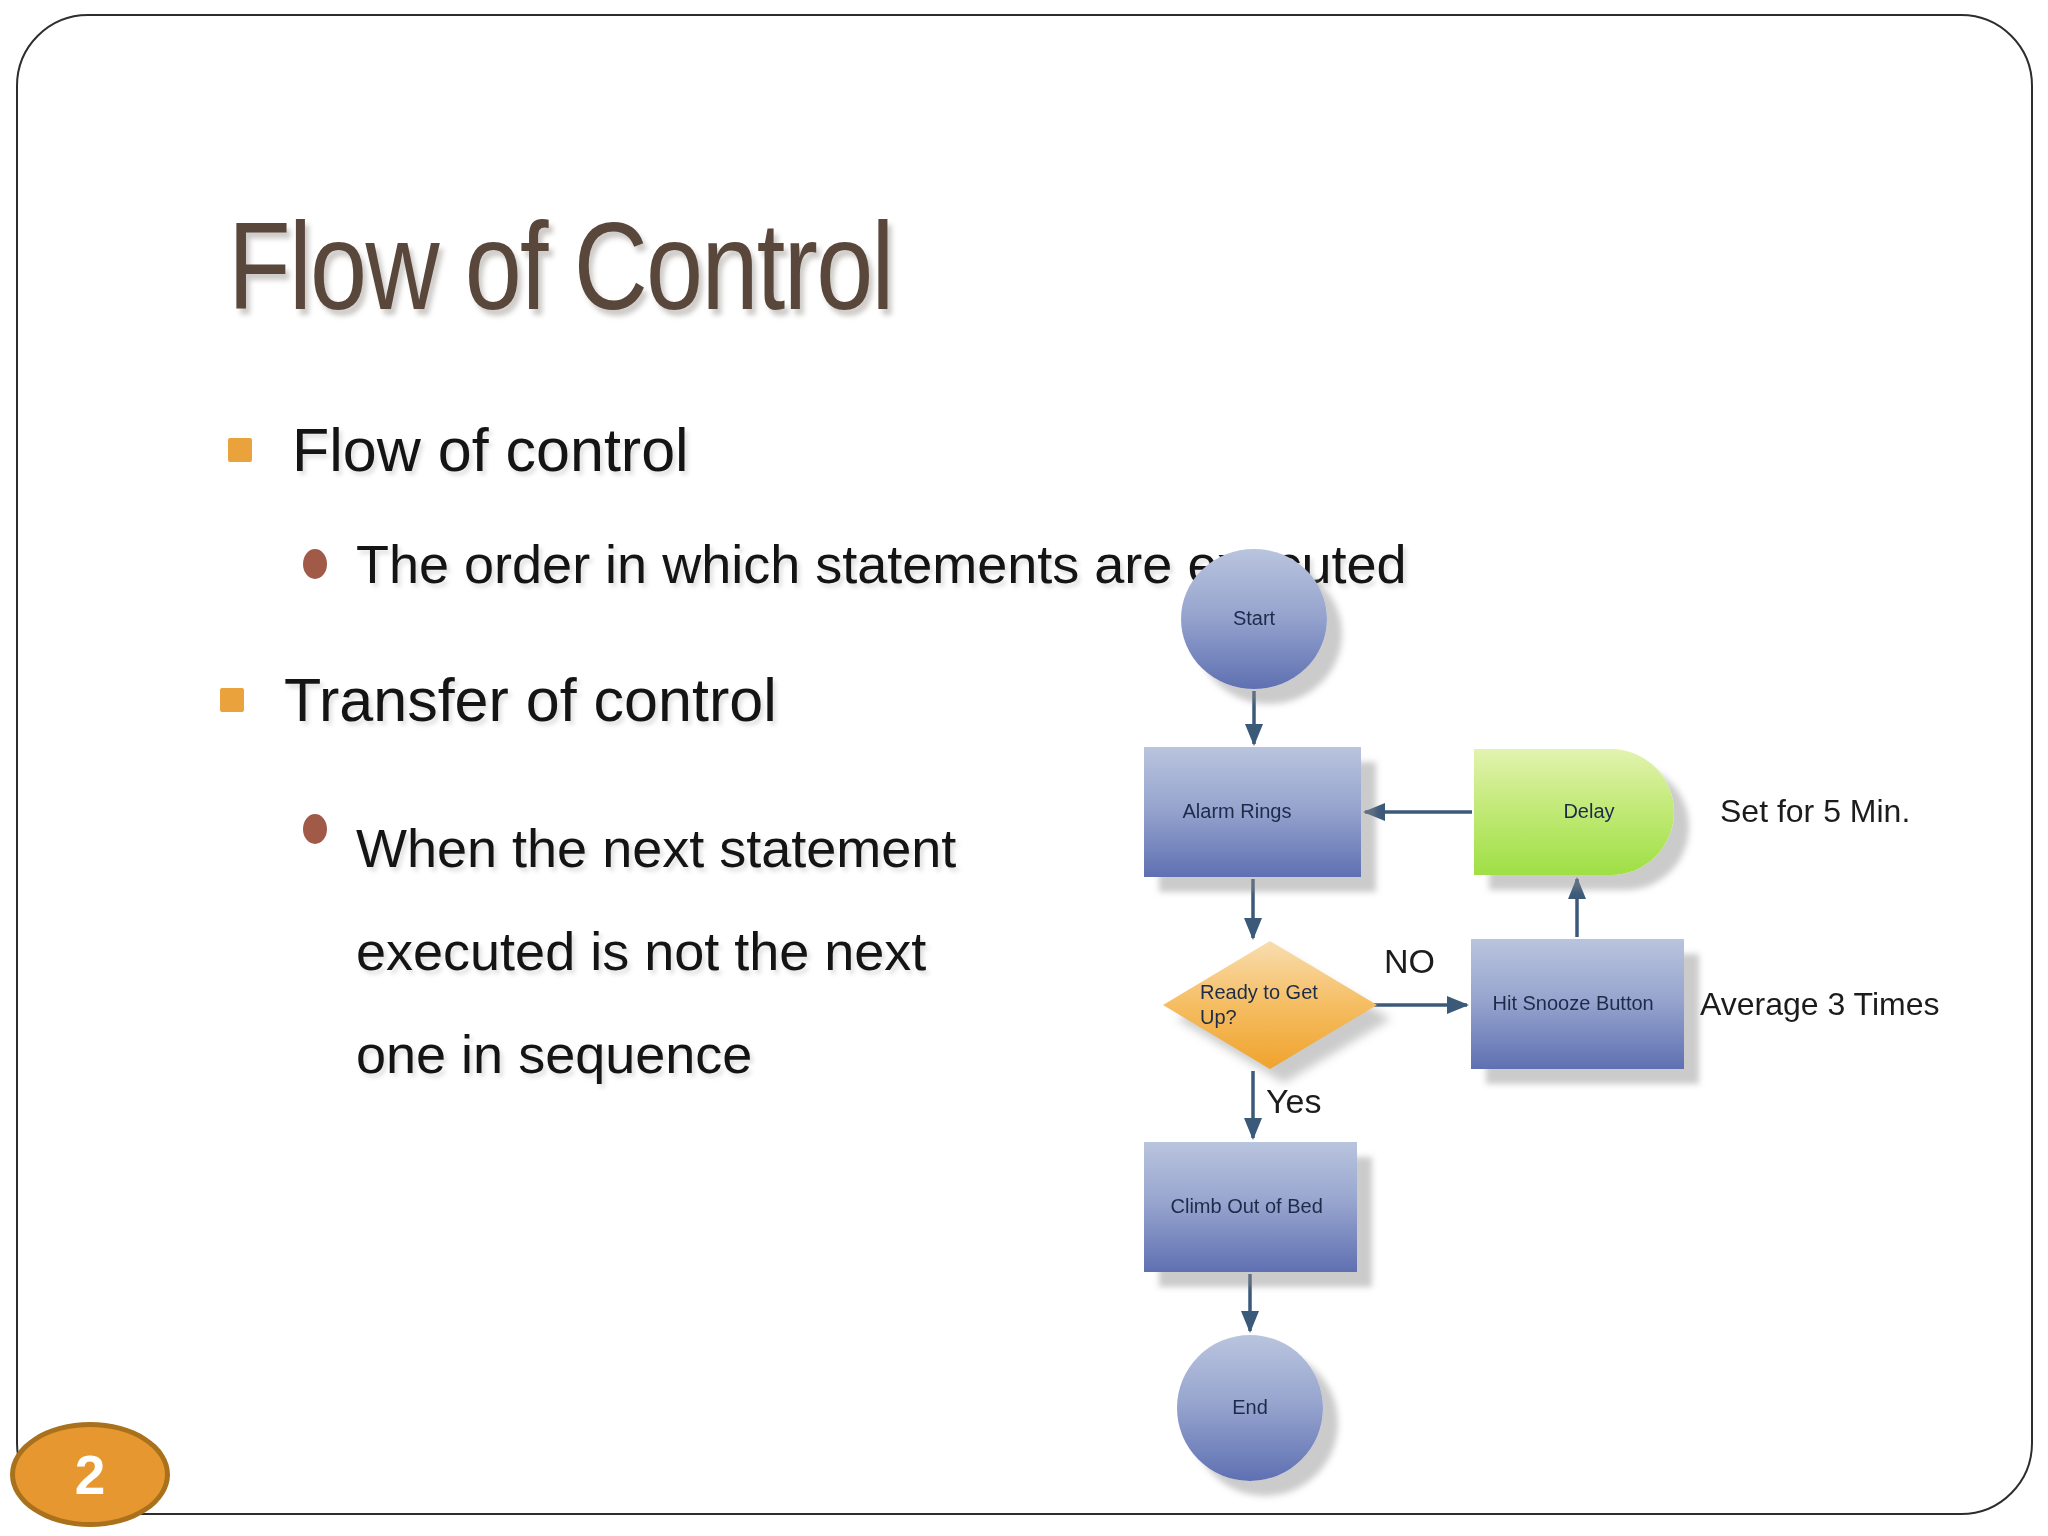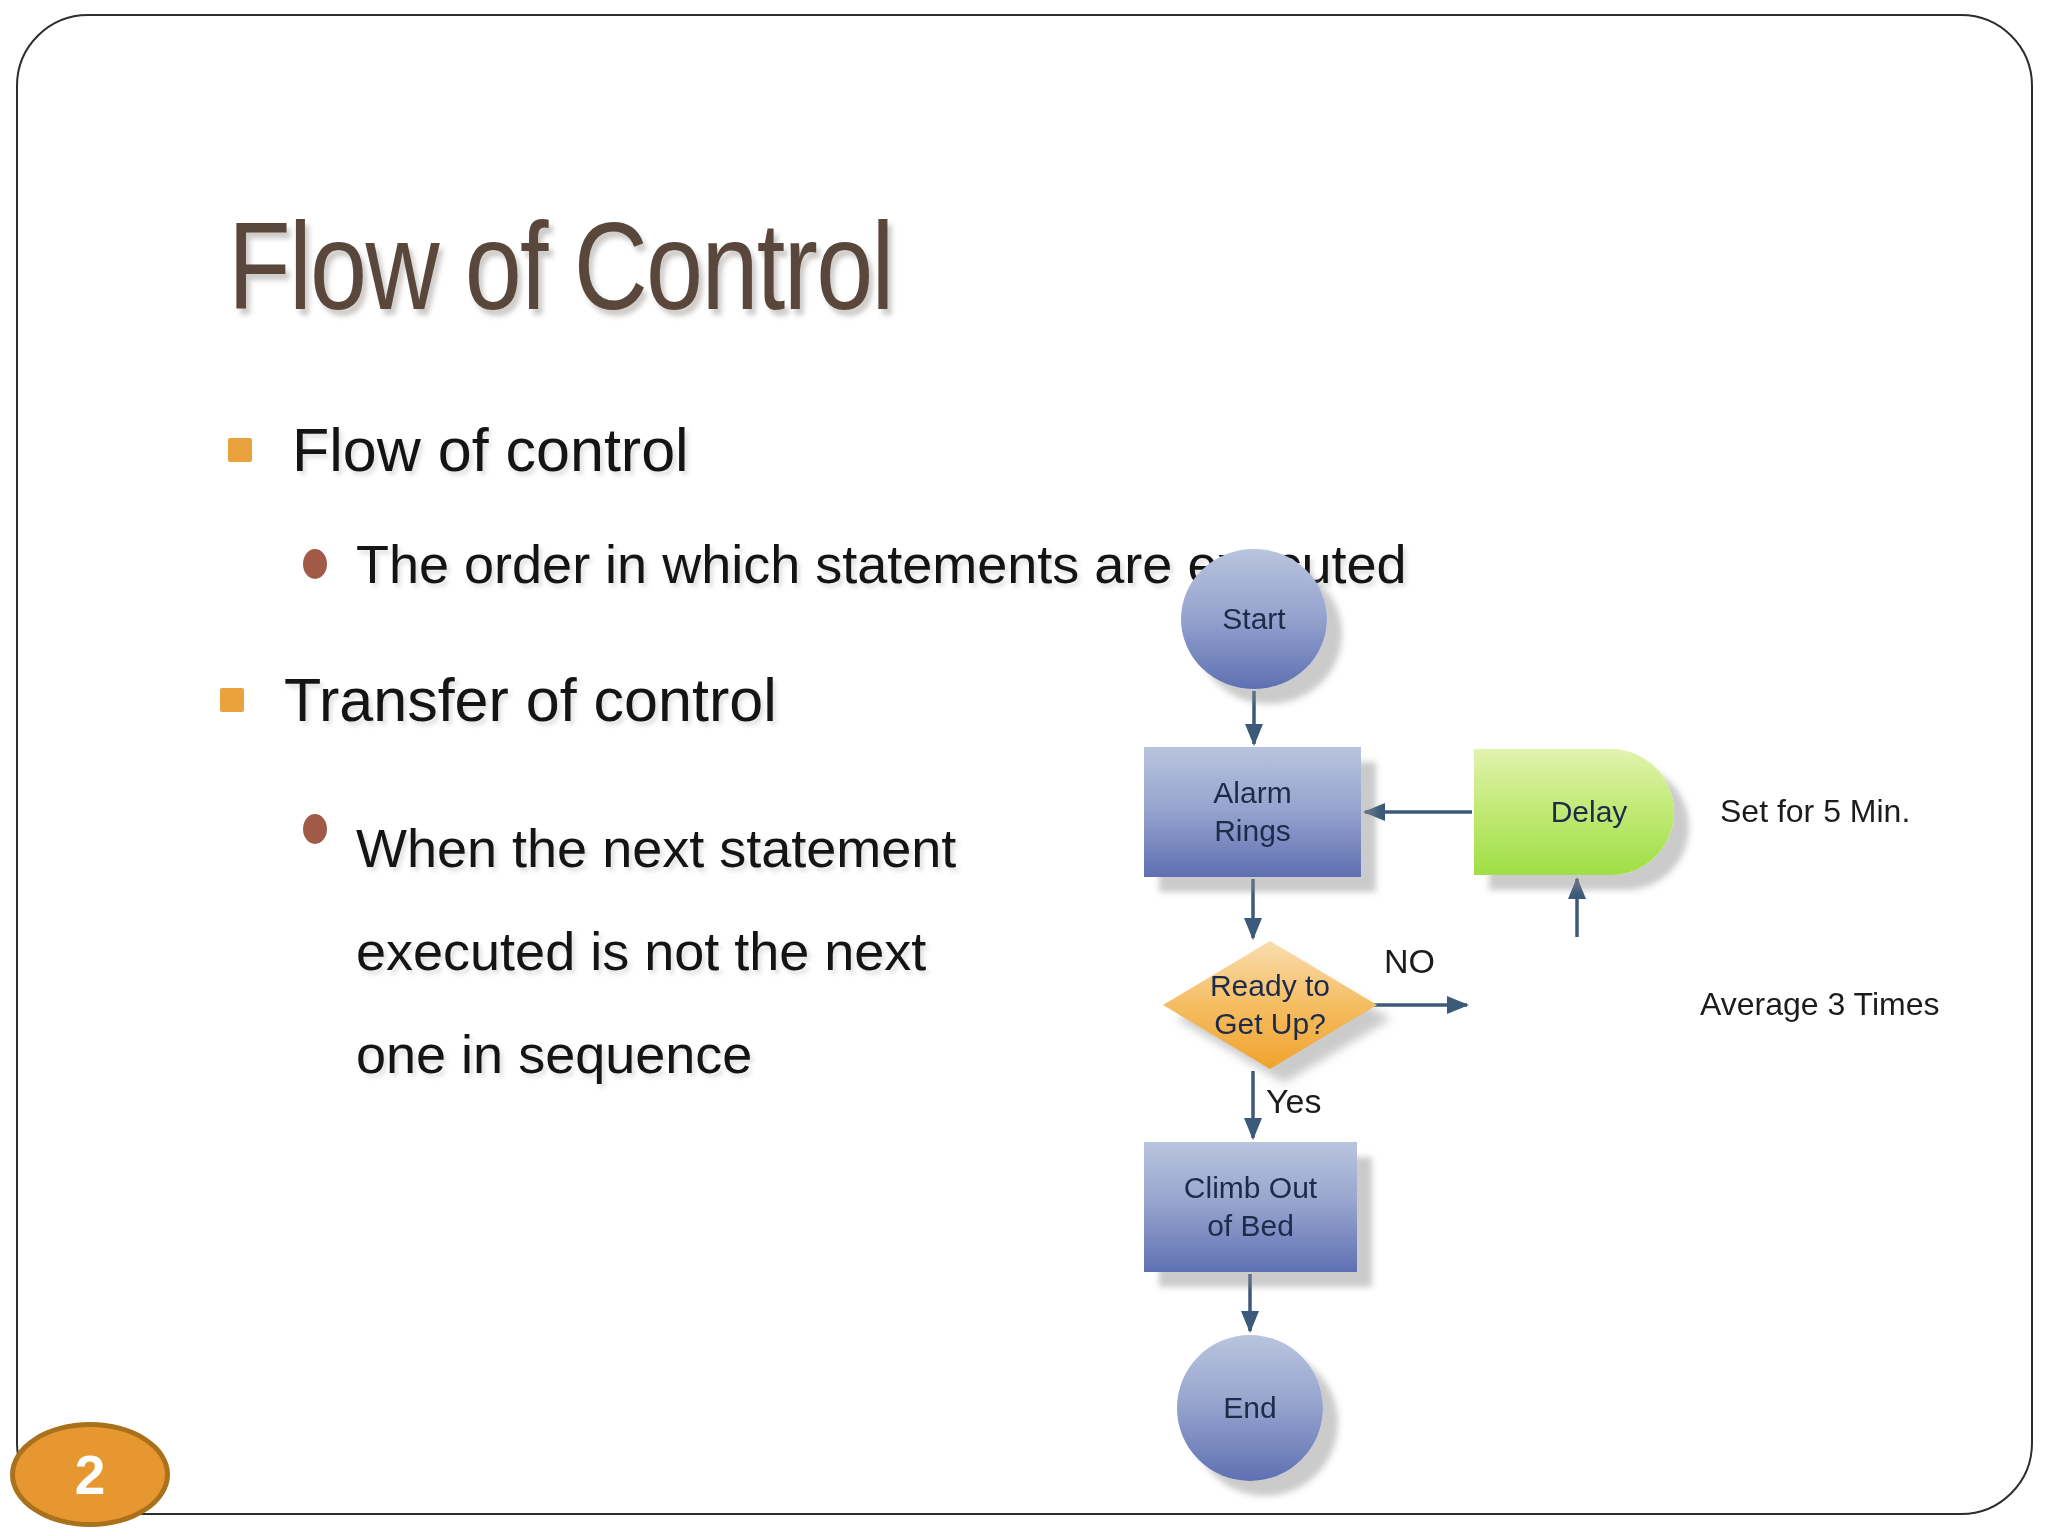--- a/index.html
+++ b/index.html
@@ -40,21 +40,21 @@
     background:var(--subbullet-brown);border-radius:50%;}
   .l1text{font-size:61px;line-height:1.15;white-space:nowrap;}
   .l2text{font-size:54px;line-height:1.2;white-space:nowrap;}
   .l2block .line{font-size:54px;line-height:103px;white-space:nowrap;}
   .row1{left:228px;top:415px;}
   .row2{left:303px;top:532px;}
   .row3{left:220px;top:665px;text-align:center;}
   .row4{left:303px;top:797px;justify-content:center;}
 
   .node{position:absolute;display:flex;align-items:center;justify-content:center;
-    color:var(--node-text);font-size:30px;line-height:1.27;text-align:center;}
+    color:var(--node-text);font-size:20px;line-height:1.27;text-align:left;}
   .blue{background:linear-gradient(180deg,var(--node-blue-top) 0%,#98a6cf 45%,var(--node-blue-bottom) 100%);
     box-shadow:15px 15px 6px rgba(140,140,140,0.45);}
   .green{background:linear-gradient(180deg,var(--node-green-top) 0%,#c3ea79 45%,var(--node-green-bottom) 100%);
     box-shadow:15px 15px 6px rgba(140,140,140,0.45);}
   .n-start{left:1181px;top:549px;width:146px;height:140px;border-radius:50%;}
   .n-alarm{left:1144px;top:747px;width:217px;height:130px;}
   .n-delay{left:1474px;top:749px;width:200px;height:126px;border-radius:0 63px 63px 0;padding-left:30px;}
   .n-snooze{left:1471px;top:939px;width:213px;height:130px;}
   .n-climb{left:1144px;top:1142px;width:213px;height:130px;}
   .n-end{left:1177px;top:1335px;width:146px;height:146px;border-radius:50%;}
@@ -140,20 +140,23 @@
   <div class="node green n-delay">
     <span>Delay</span>
   </div>
 
   <div class="decision-wrap">
     <div class="node n-decision">
       <span class="wrap-140">Ready to Get Up?</span>
     </div>
   </div>
 
+  <div class="node blue n-snooze">
+    <span class="wrap-170">Hit Snooze Button</span>
+  </div>
 
   <div class="node blue n-climb">
     <span class="wrap-160">Climb Out of Bed</span>
   </div>
 
   <div class="node blue n-end">
     <span>End</span>
   </div>
 
   <div class="note note-delay">Set for 5 Min.</div>

